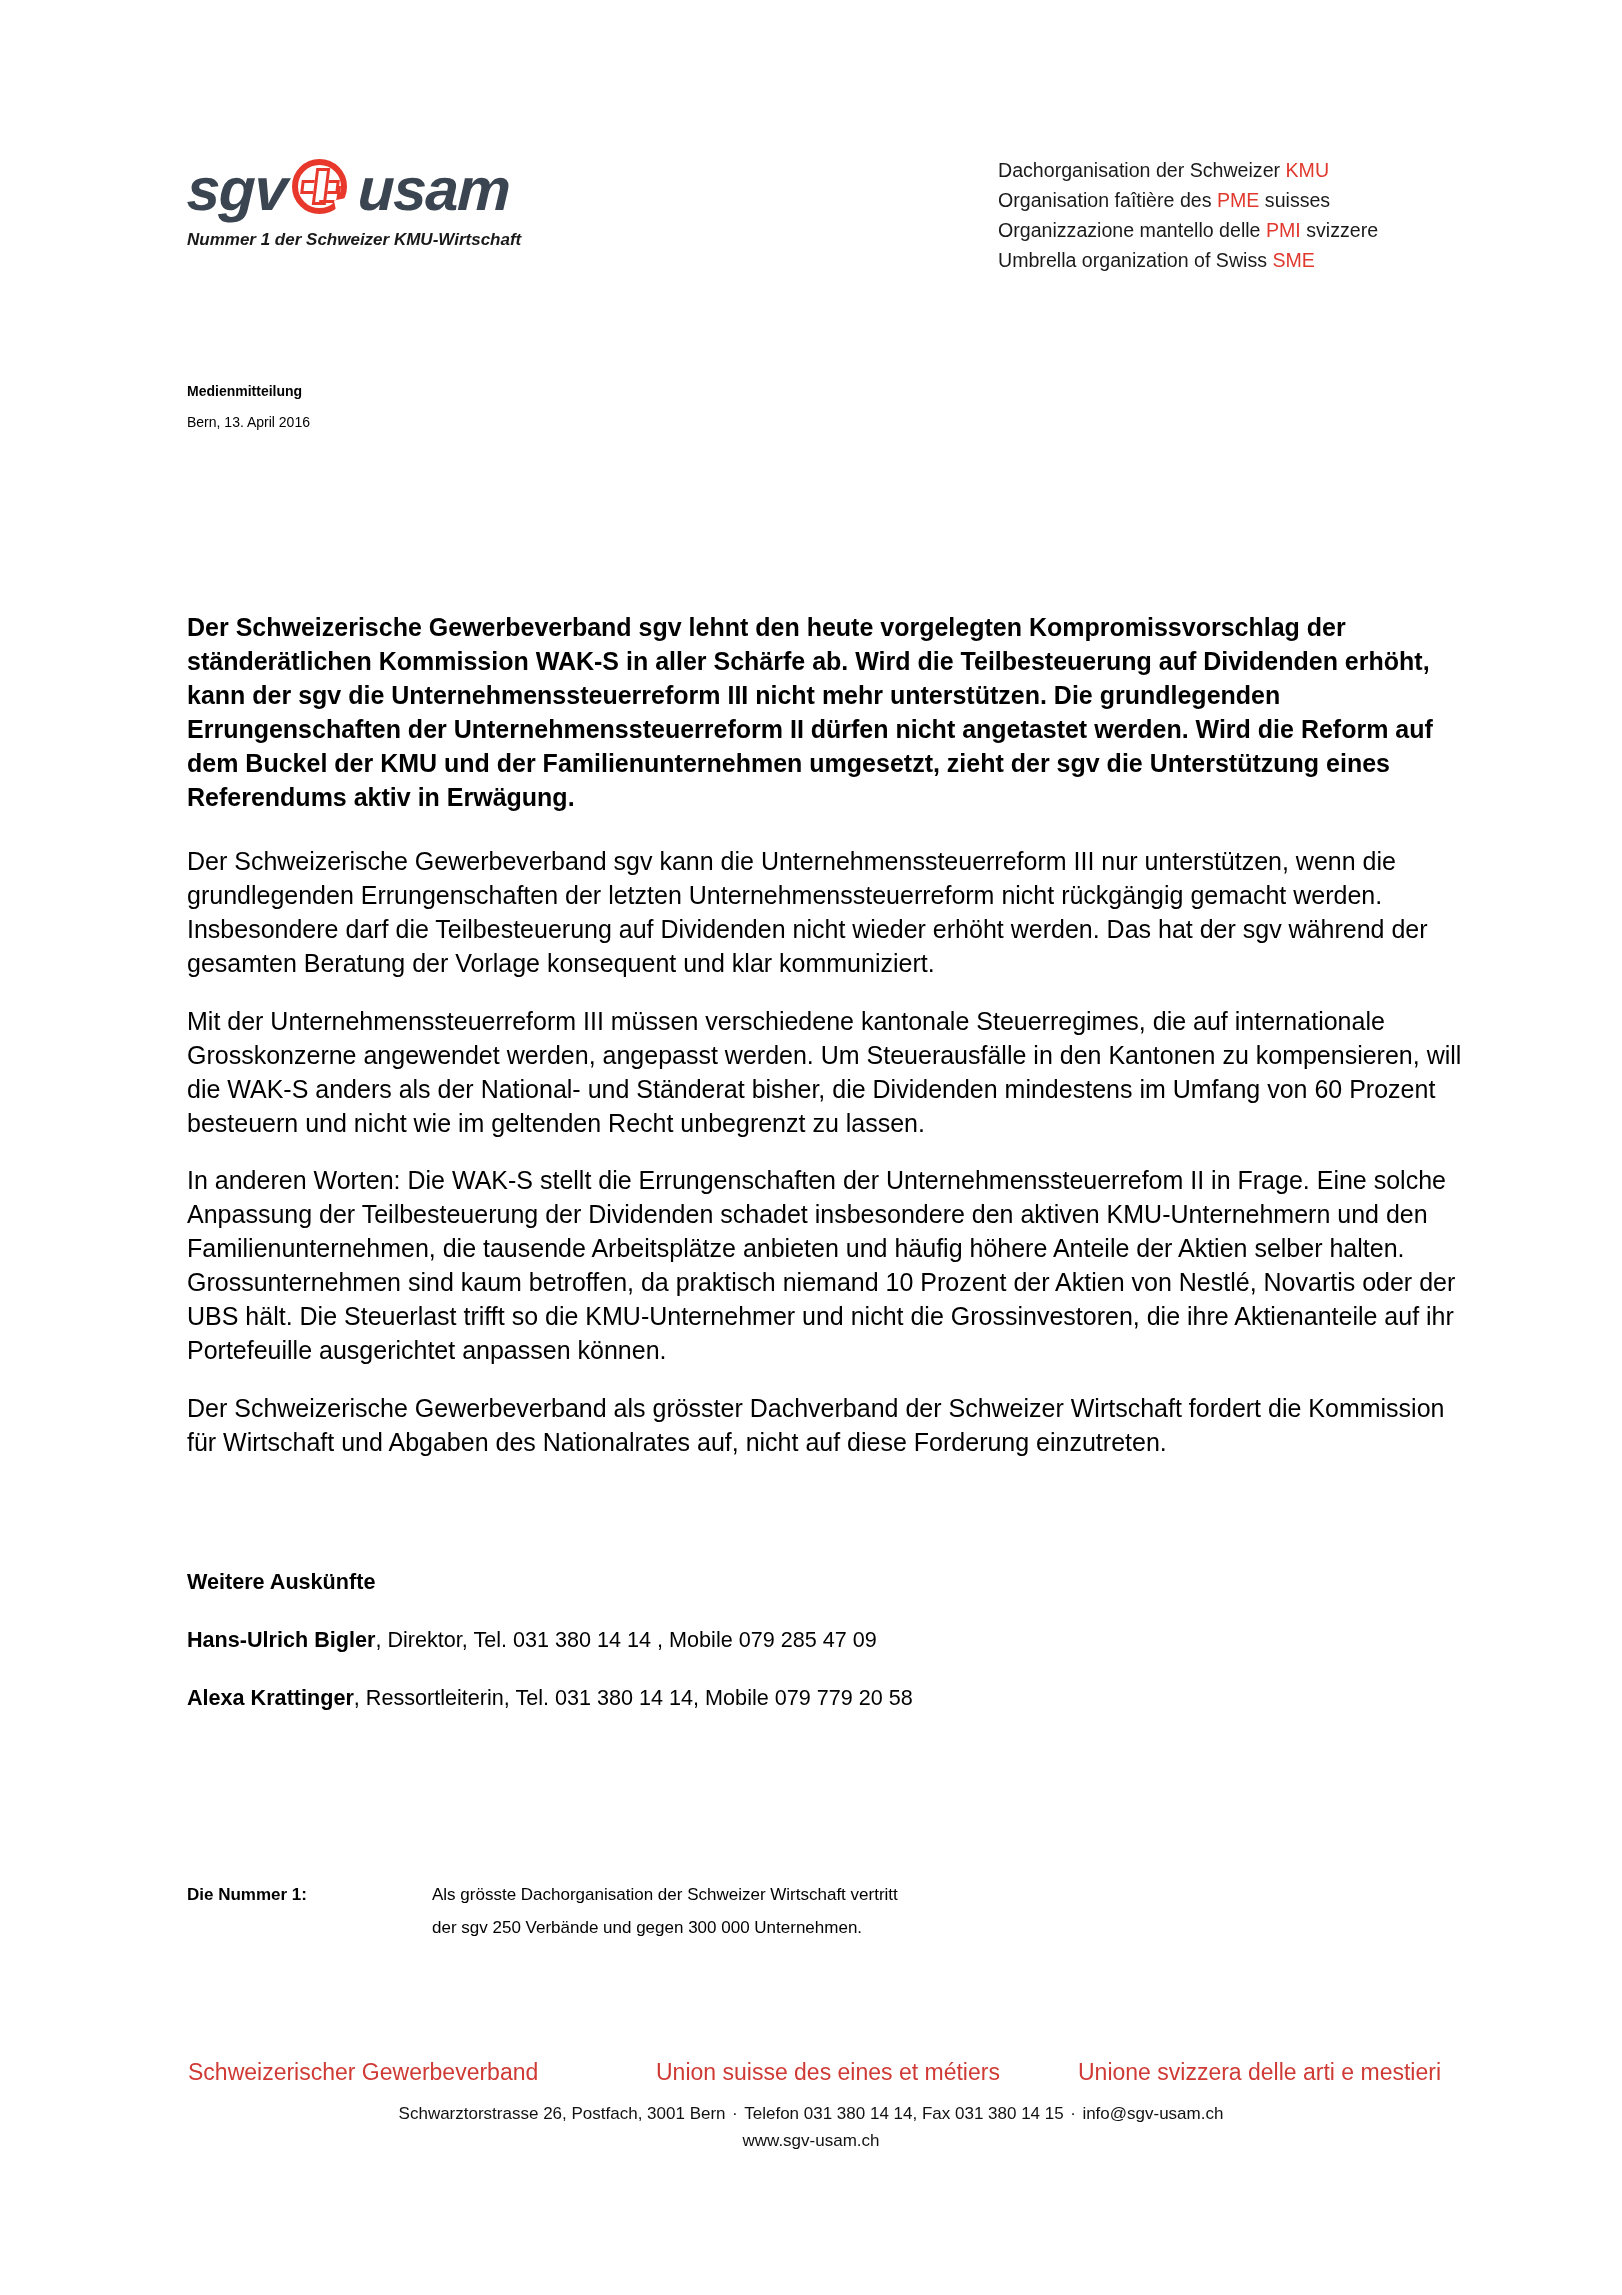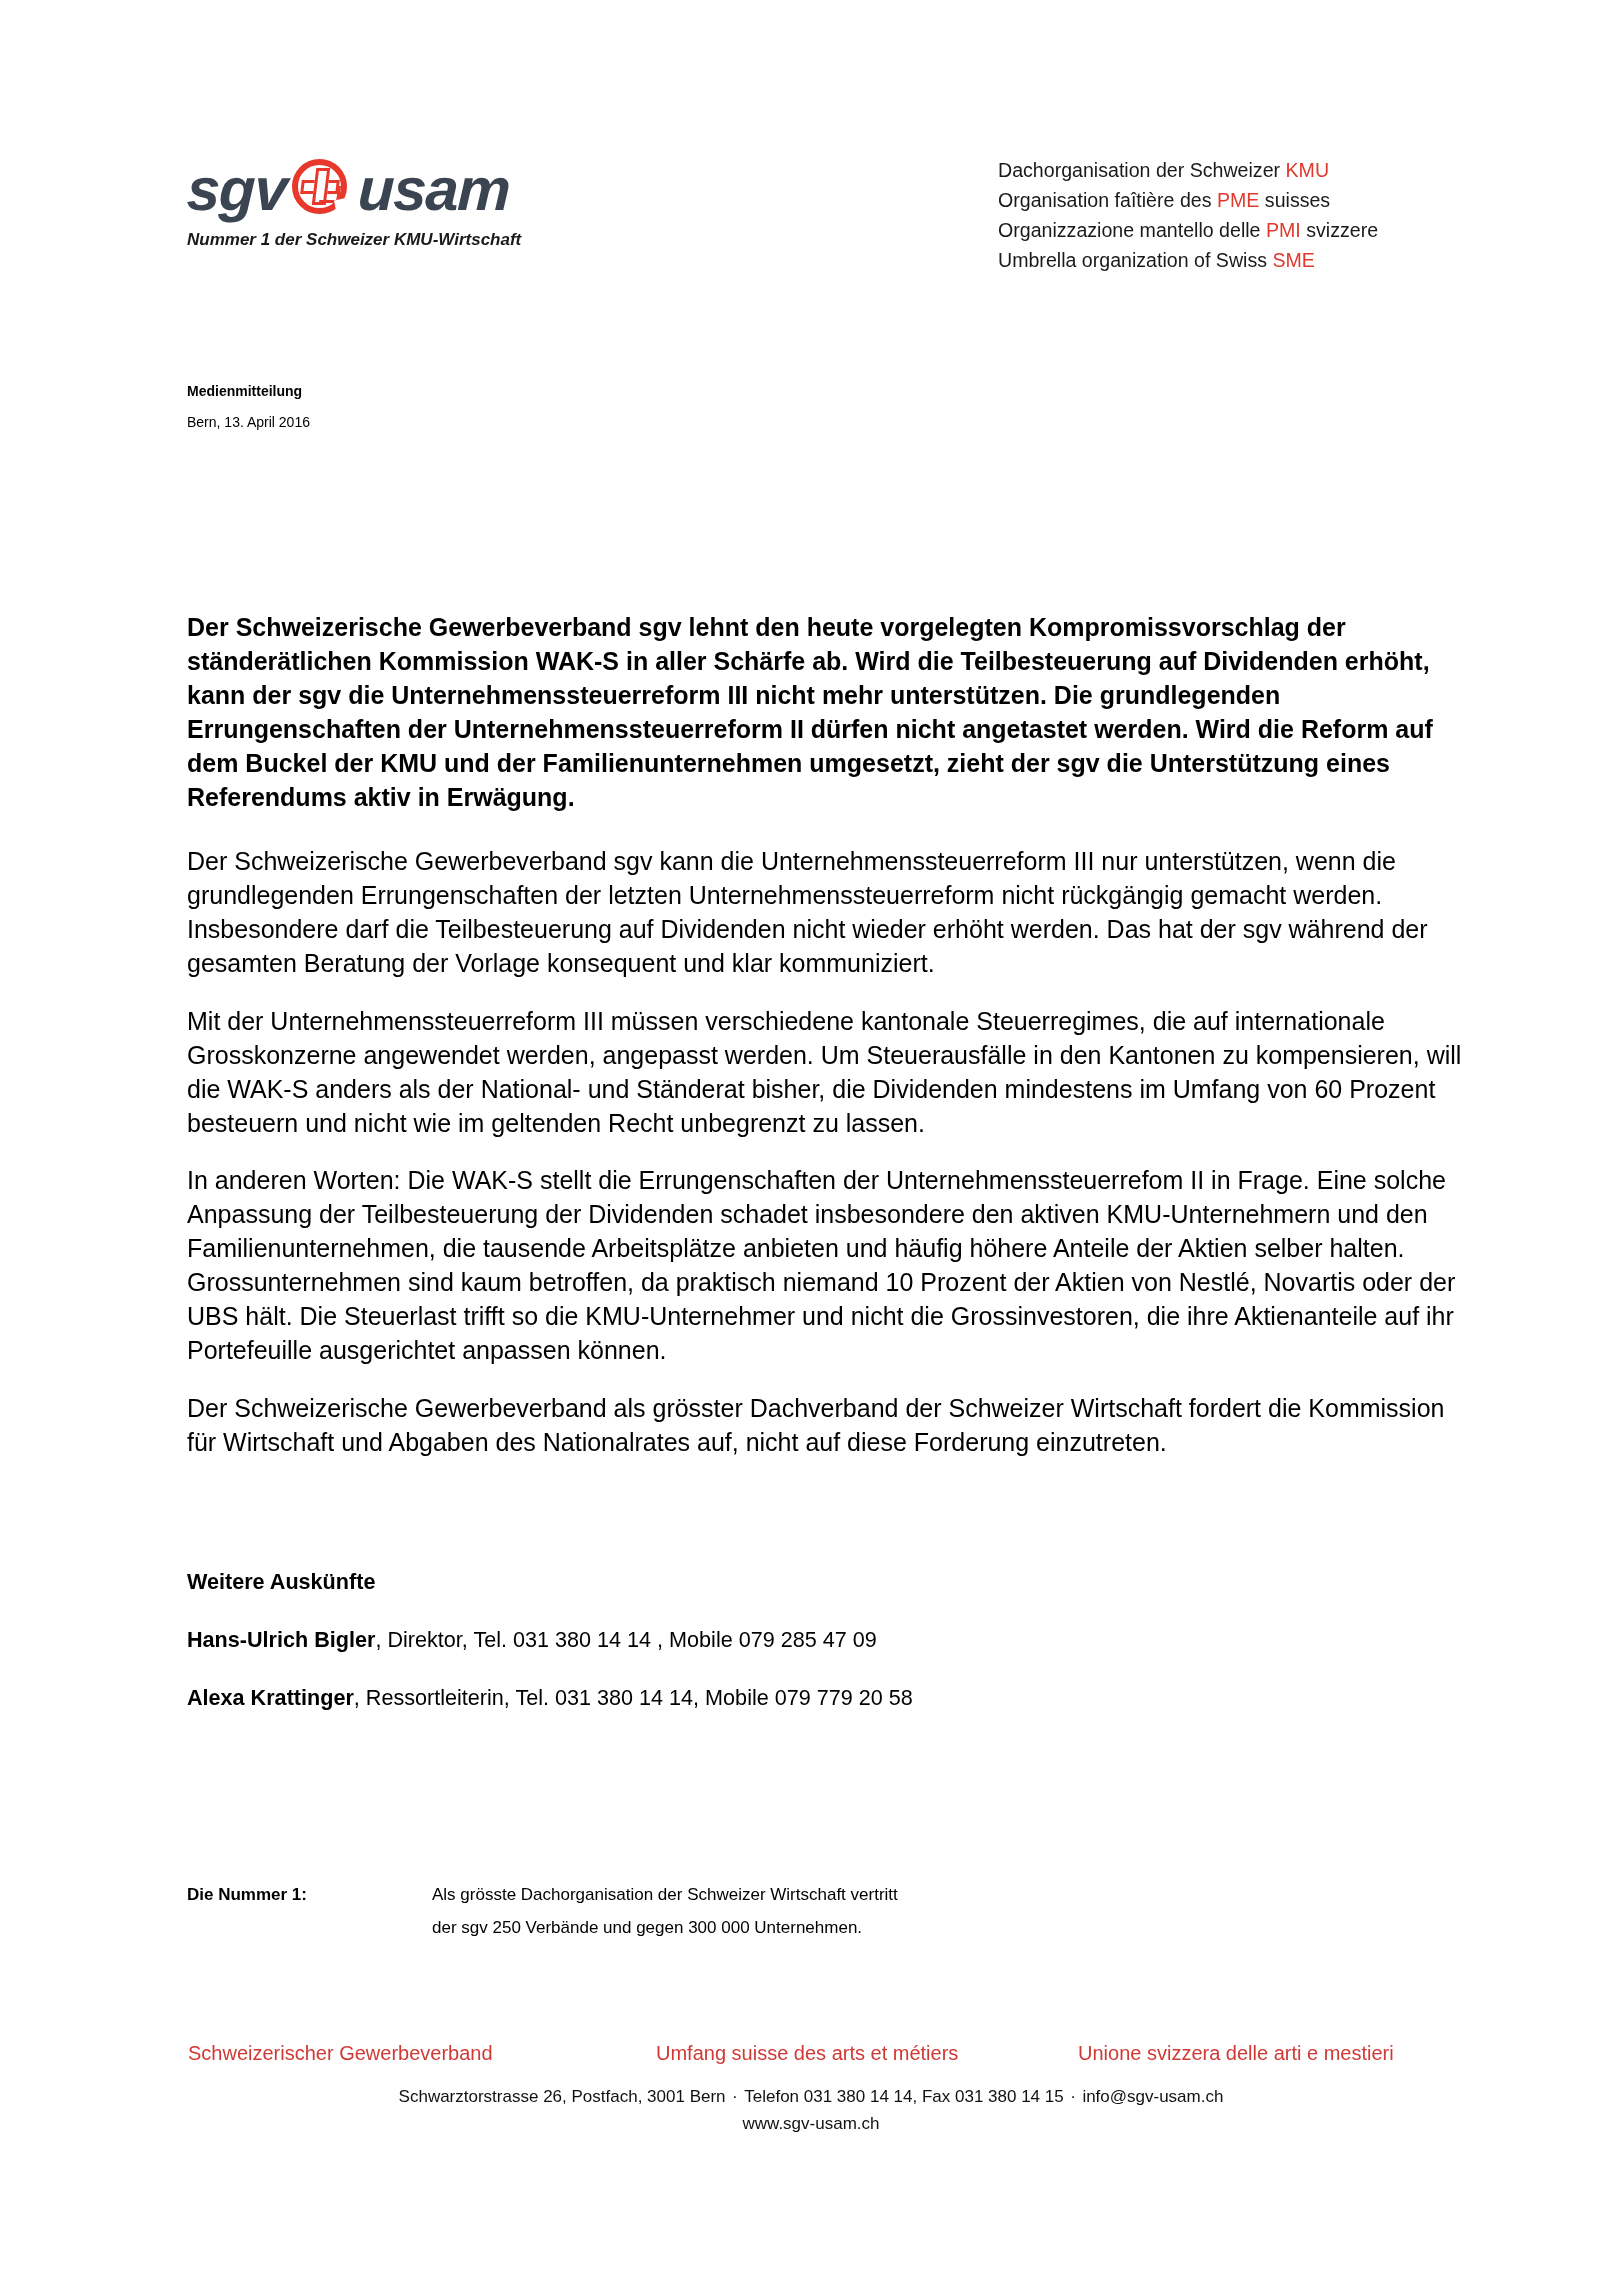--- a/index.html
+++ b/index.html
@@ -188,21 +188,22 @@
   .footer {
     position: absolute;
     left: 0;
     top: 2042px;
     width: 100%;
   }
   .footer-names {
     position: relative;
     height: 37px;
     color: #cf3a35;
-    font-size: 20px;
+    font-size: 23px;
+    margin-top: 17px;
   }
   .footer-names .fn {
     position: absolute;
     white-space: nowrap;
   }
   .footer-names .fn-de { left: 188px; }
   .footer-names .fn-fr { left: 656px; }
   .footer-names .fn-it { left: 1078px; }
   .footer-address {
     margin-top: 3.9px;
@@ -279,21 +280,21 @@
     <div class="label">Die Nummer 1:</div>
     <div class="value">
       <div>Als grösste Dachorganisation der Schweizer Wirtschaft vertritt</div>
       <div>der sgv 250 Verbände und gegen 300 000 Unternehmen.</div>
     </div>
   </div>
 
   <div class="footer">
     <div class="footer-names">
       <span class="fn fn-de">Schweizerischer Gewerbeverband</span>
-      <span class="fn fn-fr">Umfang suisse des arts et métiers</span>
+      <span class="fn fn-fr">Union suisse des eines et métiers</span>
       <span class="fn fn-it">Unione svizzera delle arti e mestieri</span>
     </div>
     <div class="footer-address">
       <div>
         <span>Schwarztorstrasse 26, Postfach, 3001 Bern</span><span class="sep">·</span><span>Telefon 031 380 14 14, Fax 031 380 14 15</span><span class="sep">·</span><span>info@sgv-usam.ch</span>
       </div>
       <div>www.sgv-usam.ch</div>
     </div>
   </div>
 

